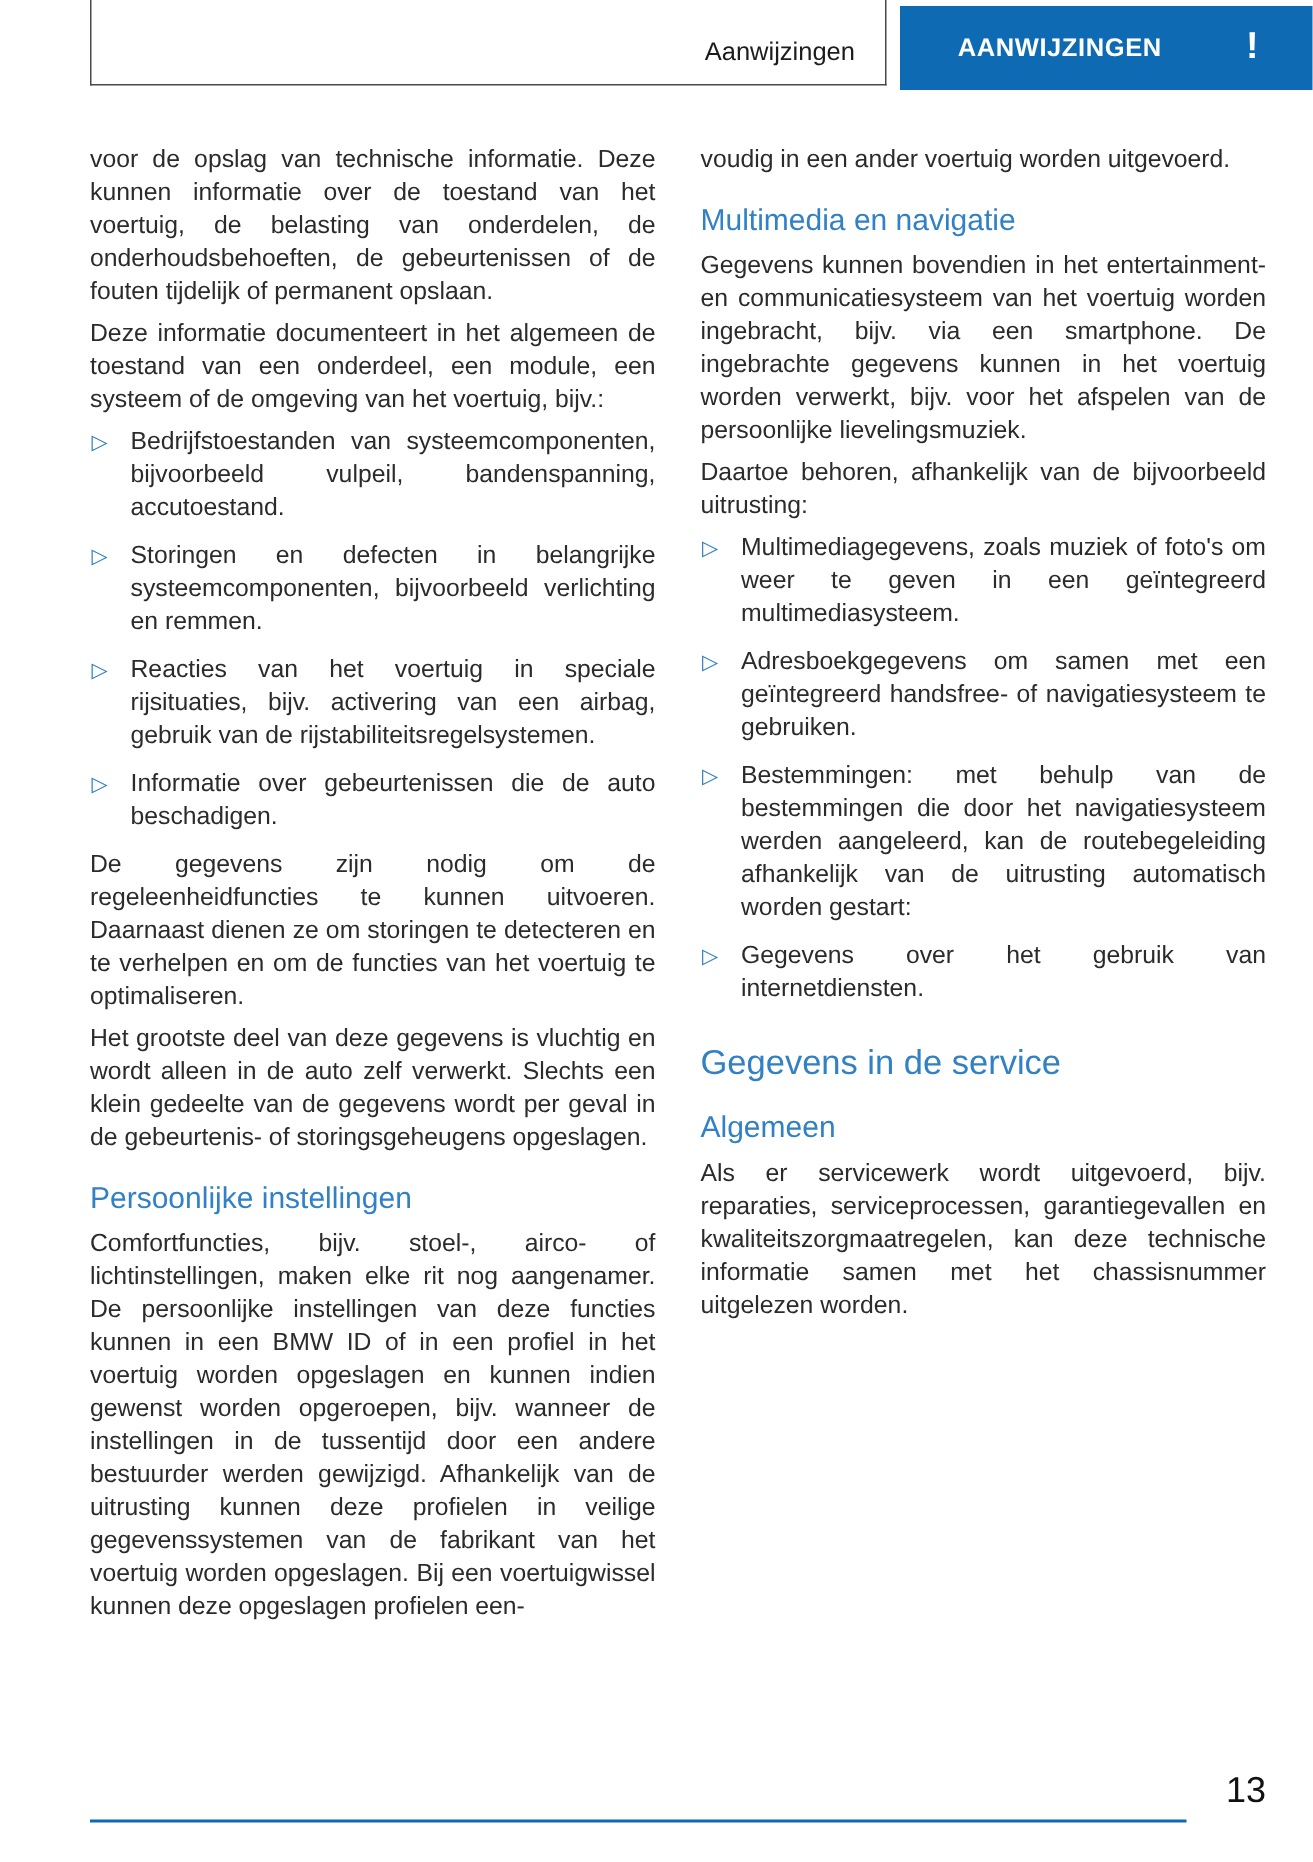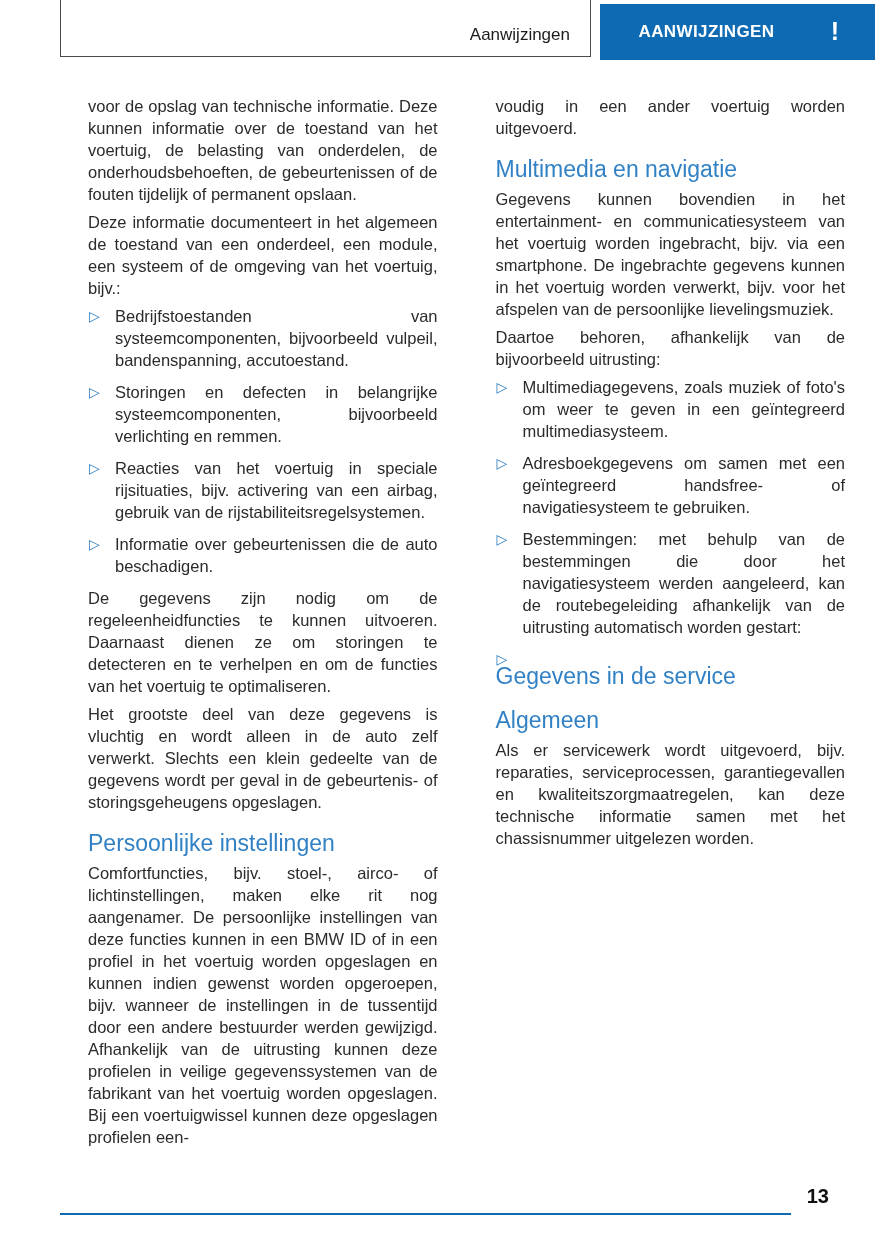--- a/index.html
+++ b/index.html
@@ -34,40 +34,40 @@
   }
   .banner-icon{
     position:absolute;right:36px;top:50%;transform:translateY(-54%);
     font-size:25px;font-weight:bold;line-height:1;
   }
   
   main.columns{
     position:absolute;left:60px;top:95px;width:785px;
     display:flex;gap:30px;
   }
-  .col{width:377px;font-size:16.5px;line-height:22px;text-align:justify;margin-left:28px;}
+  .col{width:377px;font-size:16.5px;line-height:22px;text-align:justify;}
   .col p{margin:0 0 6px 0;}
   .col ul{list-style:none;margin:6px 0 4px 0;padding:0;}
   .col li{position:relative;padding-left:27px;margin-bottom:10px;}
   .bullet{
     position:absolute;left:1px;top:0;color:var(--bullet);
     font-size:14px;line-height:22px;
   }
   h1.sec{
     font-size:23px;font-weight:400;color:var(--heading);
     margin:24px 0 8px 0;line-height:28px;text-align:left;
   }
   h2.sub{
-    font-size:23px;font-weight:400;color:var(--heading);
+    font-size:20px;font-weight:400;color:var(--heading);
     margin:18px 0 7px 0;line-height:24px;text-align:left;
   }
   
   .page-number{
-    position:absolute;right:46px;bottom:33px;
-    font-size:20px;font-weight:bold;color:#111;
+    position:absolute;right:31px;bottom:33px;
+    font-size:24px;font-weight:normal;color:#111;
   }
   .footer-rule{
     position:absolute;left:60px;bottom:26px;width:731px;height:2px;
     background:var(--rule);
   }
 </style>
 </head>
 <body>
 
 <header>
@@ -97,21 +97,21 @@
     </div>
   <div class="col">
       <p>voudig in een ander voertuig worden uitgevoerd.</p>
       <h2 class="sub">Multimedia en navigatie</h2>
       <p>Gegevens kunnen bovendien in het entertainment- en communicatiesysteem van het voertuig worden ingebracht, bijv. via een smartphone. De ingebrachte gegevens kunnen in het voertuig worden verwerkt, bijv. voor het afspelen van de persoonlijke lievelingsmuziek.</p>
       <p>Daartoe behoren, afhankelijk van de bijvoorbeeld uitrusting:</p>
       <ul>
         <li><span class="bullet">▷</span><span>Multimediagegevens, zoals muziek of foto's om weer te geven in een geïntegreerd multimediasysteem.</span></li>
         <li><span class="bullet">▷</span><span>Adresboekgegevens om samen met een geïntegreerd handsfree- of navigatiesysteem te gebruiken.</span></li>
         <li><span class="bullet">▷</span><span>Bestemmingen: met behulp van de bestemmingen die door het navigatiesysteem werden aangeleerd, kan de routebegeleiding afhankelijk van de uitrusting automatisch worden gestart:</span></li>
-        <li><span class="bullet">▷</span></li>
+        <li><span class="bullet">▷</span><span>Gegevens over het gebruik van internetdiensten.</span></li>
       </ul>
       <h1 class="sec">Gegevens in de service</h1>
       <h2 class="sub">Algemeen</h2>
       <p>Als er servicewerk wordt uitgevoerd, bijv. reparaties, serviceprocessen, garantiegevallen en kwaliteitszorgmaatregelen, kan deze technische informatie samen met het chassisnummer uitgelezen worden.</p>
     </div>
 </main>
 
 <footer>
   <div class="page-number">13</div>
   <div class="footer-rule"></div>

